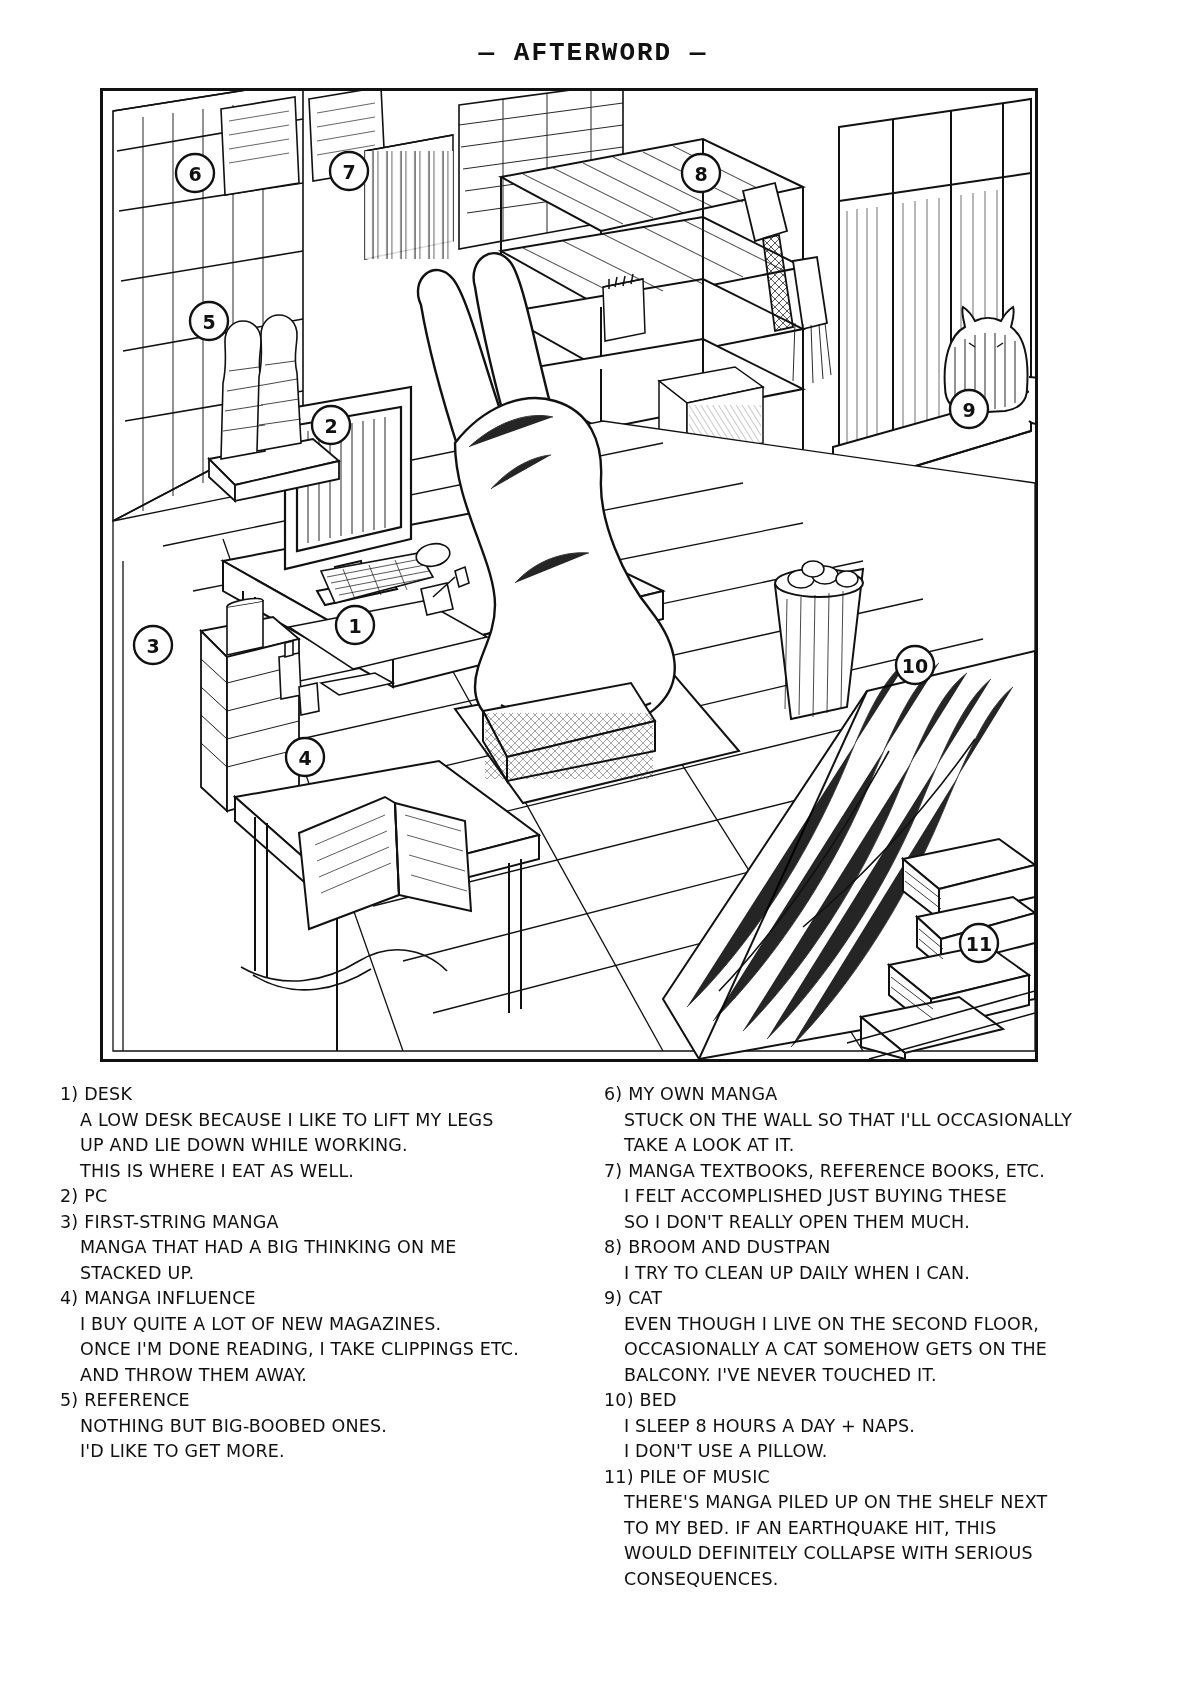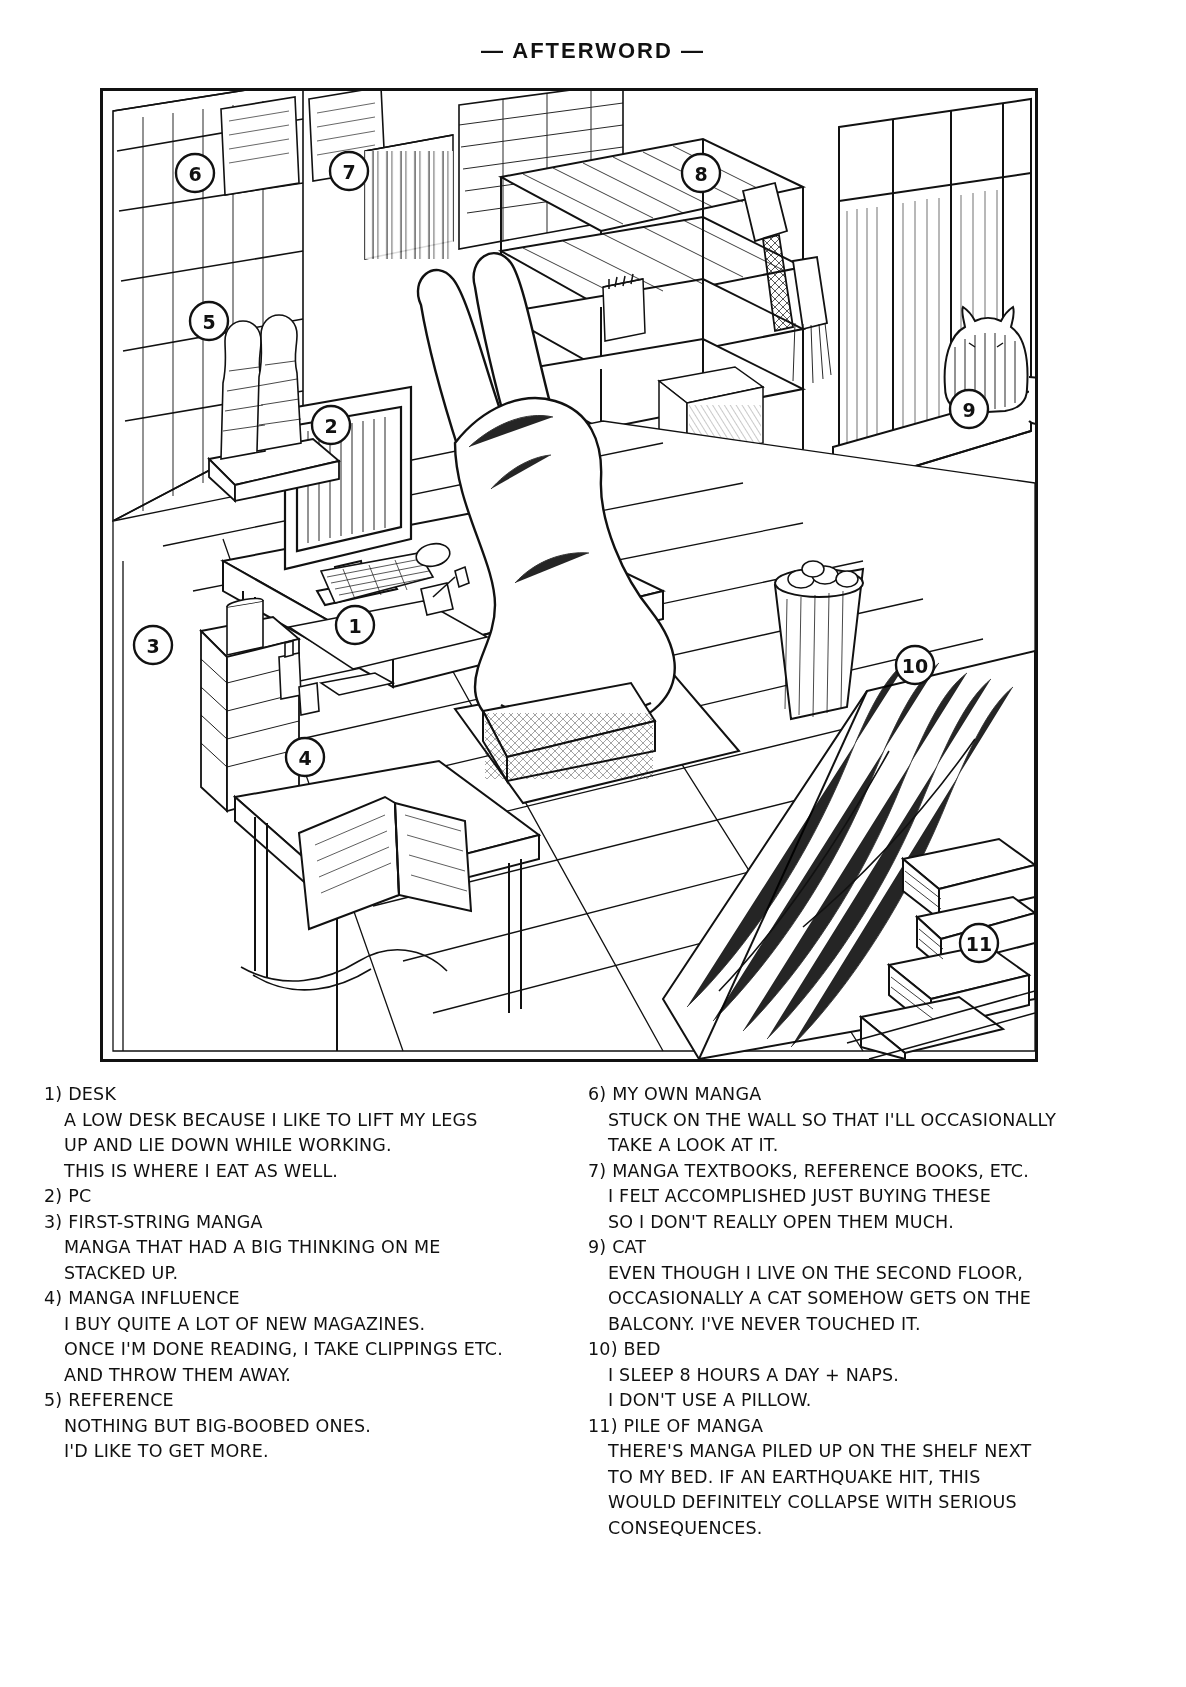--- a/index.html
+++ b/index.html
@@ -15,22 +15,22 @@
     position: relative;
     overflow: hidden;
   }
   .page {
     width: 1186px;
     height: 1687px;
     position: relative;
   }
   .afterword-title {
     text-align: center;
-    font-family: Liberation Sans, sans-serif;
-    font-size: 22px;
+    font-family: Liberation Mono, monospace;
+    font-size: 26px;
     letter-spacing: 2px;
     font-weight: bold;
     padding-top: 38px;
     color: #111;
   }
   .panel {
     position: absolute;
     left: 100px;
     top: 88px;
     width: 932px;
@@ -63,21 +63,21 @@
     position: absolute;
     top: 0;
     font-family: "DejaVu Sans", sans-serif;
     font-size: 17.5px;
     line-height: 25.5px;
     letter-spacing: 0.2px;
     color: #111;
   }
   .col-left { left: 44px; width: 520px; }
   .col-right { left: 588px; width: 560px; }
-  .entry { margin-bottom: 0px; }
+  .entry { margin-bottom: 0px; margin-left: 16px; }
   .entry-head {
     white-space: pre;
   }
   .entry-body {
     padding-left: 20px;
     white-space: pre-line;
   }
 </style>
 </head>
 <body>
@@ -505,36 +505,40 @@
         <div class="entry-body">STUCK ON THE WALL SO THAT I'LL OCCASIONALLY
 TAKE A LOOK AT IT.</div>
       </div>
 
       <div class="entry">
         <div class="entry-head"><span>7)</span> <span>MANGA TEXTBOOKS, REFERENCE BOOKS, ETC.</span></div>
         <div class="entry-body">I FELT ACCOMPLISHED JUST BUYING THESE
 SO I DON'T REALLY OPEN THEM MUCH.</div>
       </div>
 
+      <div class="entry">
+        <div class="entry-head"><span>8)</span> <span>BROOM AND DUSTPAN</span></div>
+        <div class="entry-body">I TRY TO CLEAN UP DAILY WHEN I CAN.</div>
+      </div>
 
       <div class="entry">
         <div class="entry-head"><span>9)</span> <span>CAT</span></div>
         <div class="entry-body">EVEN THOUGH I LIVE ON THE SECOND FLOOR,
 OCCASIONALLY A CAT SOMEHOW GETS ON THE
 BALCONY. I'VE NEVER TOUCHED IT.</div>
       </div>
 
       <div class="entry">
         <div class="entry-head"><span>10)</span> <span>BED</span></div>
         <div class="entry-body">I SLEEP 8 HOURS A DAY + NAPS.
 I DON'T USE A PILLOW.</div>
       </div>
 
       <div class="entry">
-        <div class="entry-head"><span>11)</span> <span>PILE OF MANGA</span></div>
+        <div class="entry-head"><span>11)</span> <span>PILE OF MUSIC</span></div>
         <div class="entry-body">THERE'S MANGA PILED UP ON THE SHELF NEXT
 TO MY BED. IF AN EARTHQUAKE HIT, THIS
 WOULD DEFINITELY COLLAPSE WITH SERIOUS
 CONSEQUENCES.</div>
       </div>
 
     </div>
   </div>
 
 </div>

